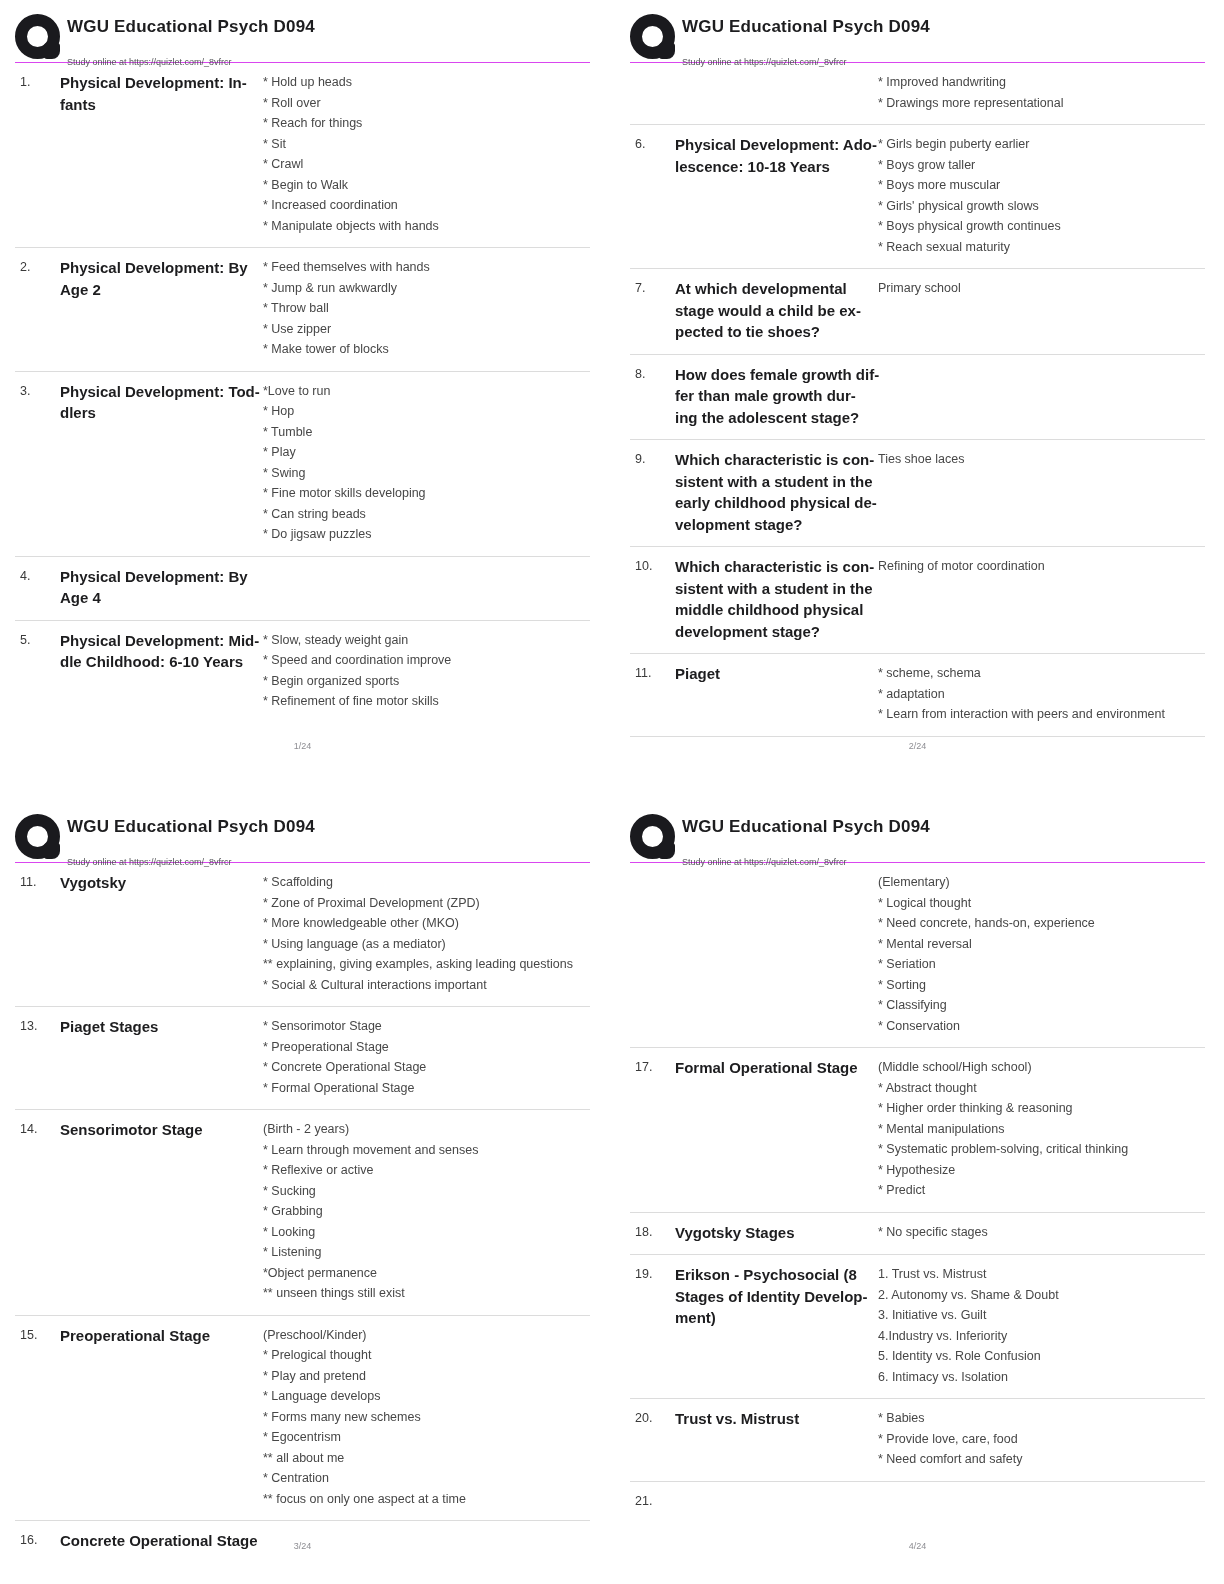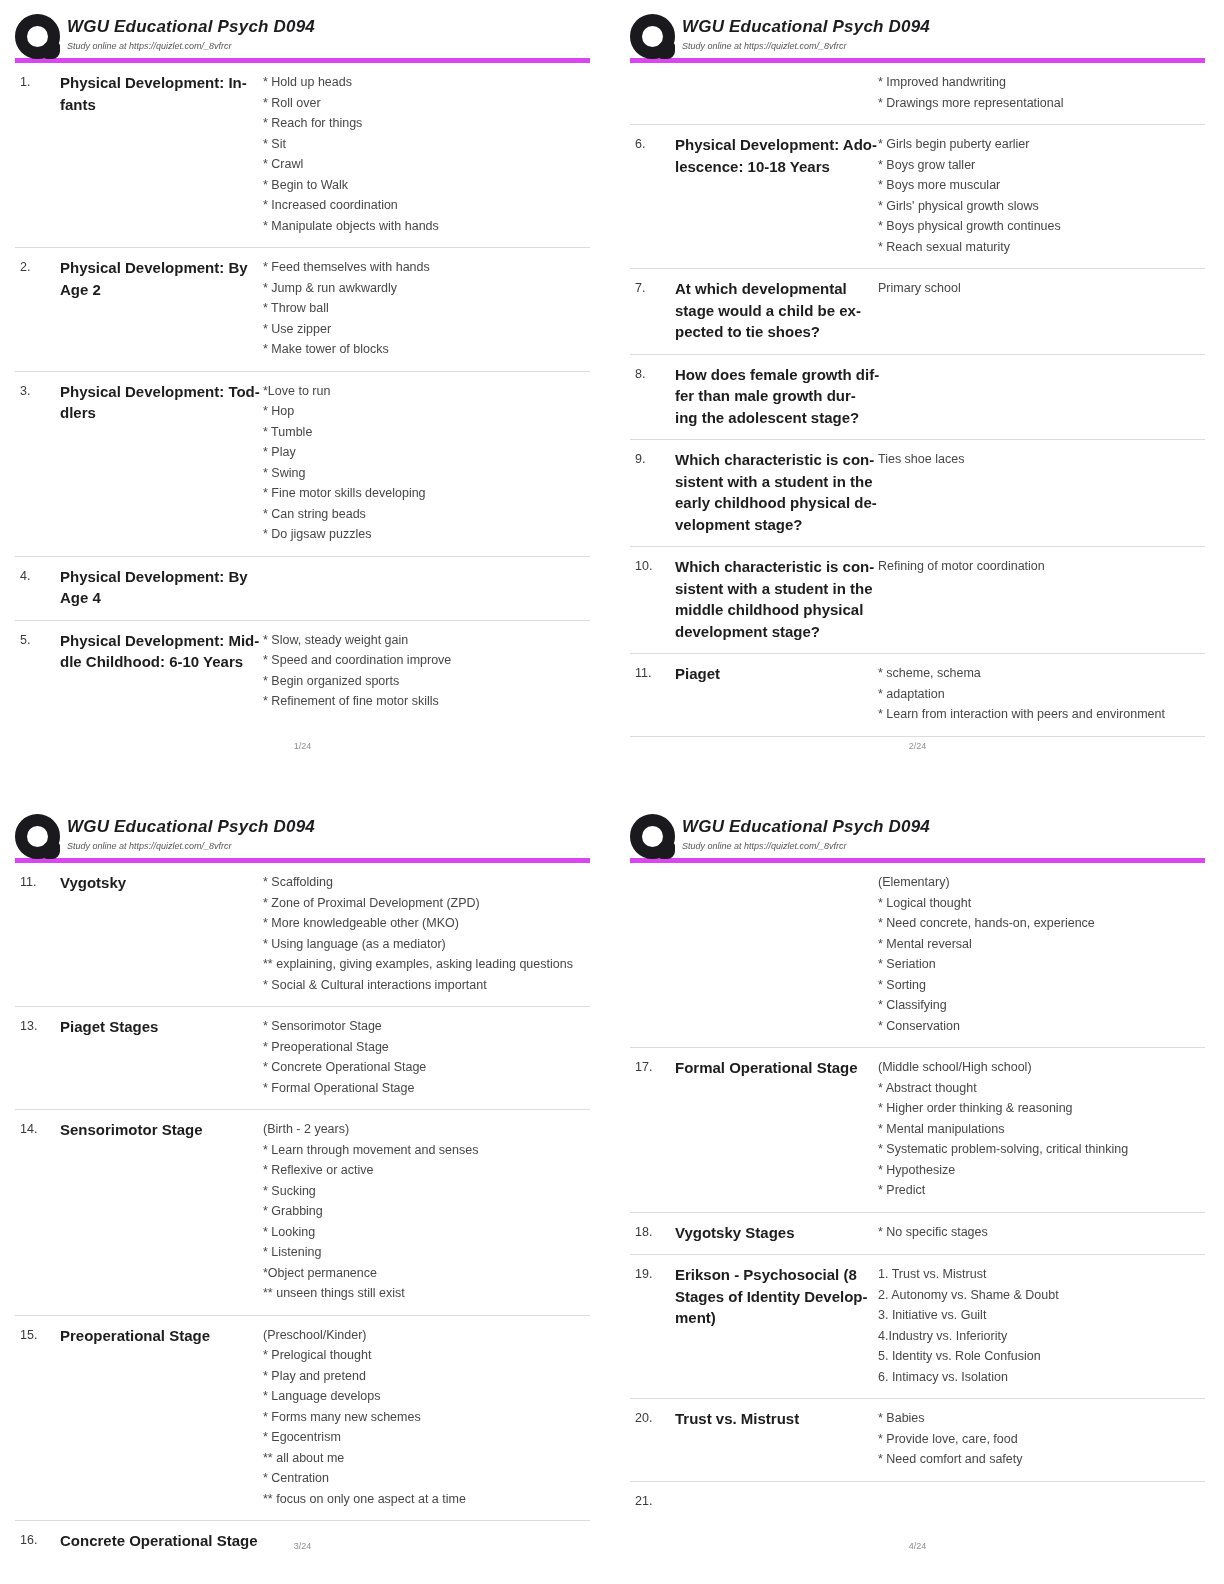--- a/index.html
+++ b/index.html
@@ -12,33 +12,33 @@
   }
   .sheet {
     display:grid;
     grid-template-columns:575px 575px;
     column-gap:40px;
     row-gap:59px;
   }
   .page { position:relative; width:575px; height:741px; overflow:hidden; }
   .page-header {
     display:flex; align-items:flex-start; gap:7px;
-    height:49px; border-bottom:5px solid #d946ef;font-style:italic;
+    height:49px; border-bottom:1px solid #d946ef;
   }
   .logo { position:relative; width:45px; height:45px; flex:0 0 45px; }
   .q-ring {
     width:45px; height:45px; border:12px solid #1a1a1e; border-radius:50%;
   }
   .q-tail {
     position:absolute; right:0; bottom:0; width:16px; height:16px;
     background:#1a1a1e; border-radius:3px 3px 8px 3px;
   }
   .htext { padding-top:3px; }
   .title { font-size:17px; font-weight:bold; color:#1d1d1f; letter-spacing:0.2px; }
-  .subtitle { font-size:9px; color:#56575b; margin-top:4px; }
+  .subtitle { font-size:9px; color:#56575b; margin-top:20px; }
   .row {
     display:grid; grid-template-columns:45px 203px 1fr;
     padding:9px 0 11px;
     border-bottom:1px solid #dcdcdc;
   }
   .row.cut { border-bottom:none; }
   .num { font-size:12.5px; color:#3a3a3a; padding-left:5px; line-height:21.5px; }
   .term { font-size:15px; font-weight:bold; color:#1d1d1f; line-height:21.5px; padding-right:6px; }
   .term > div { white-space:nowrap; }
   .def { font-size:12.5px; color:#474747; line-height:20.5px; padding-right:4px; }

